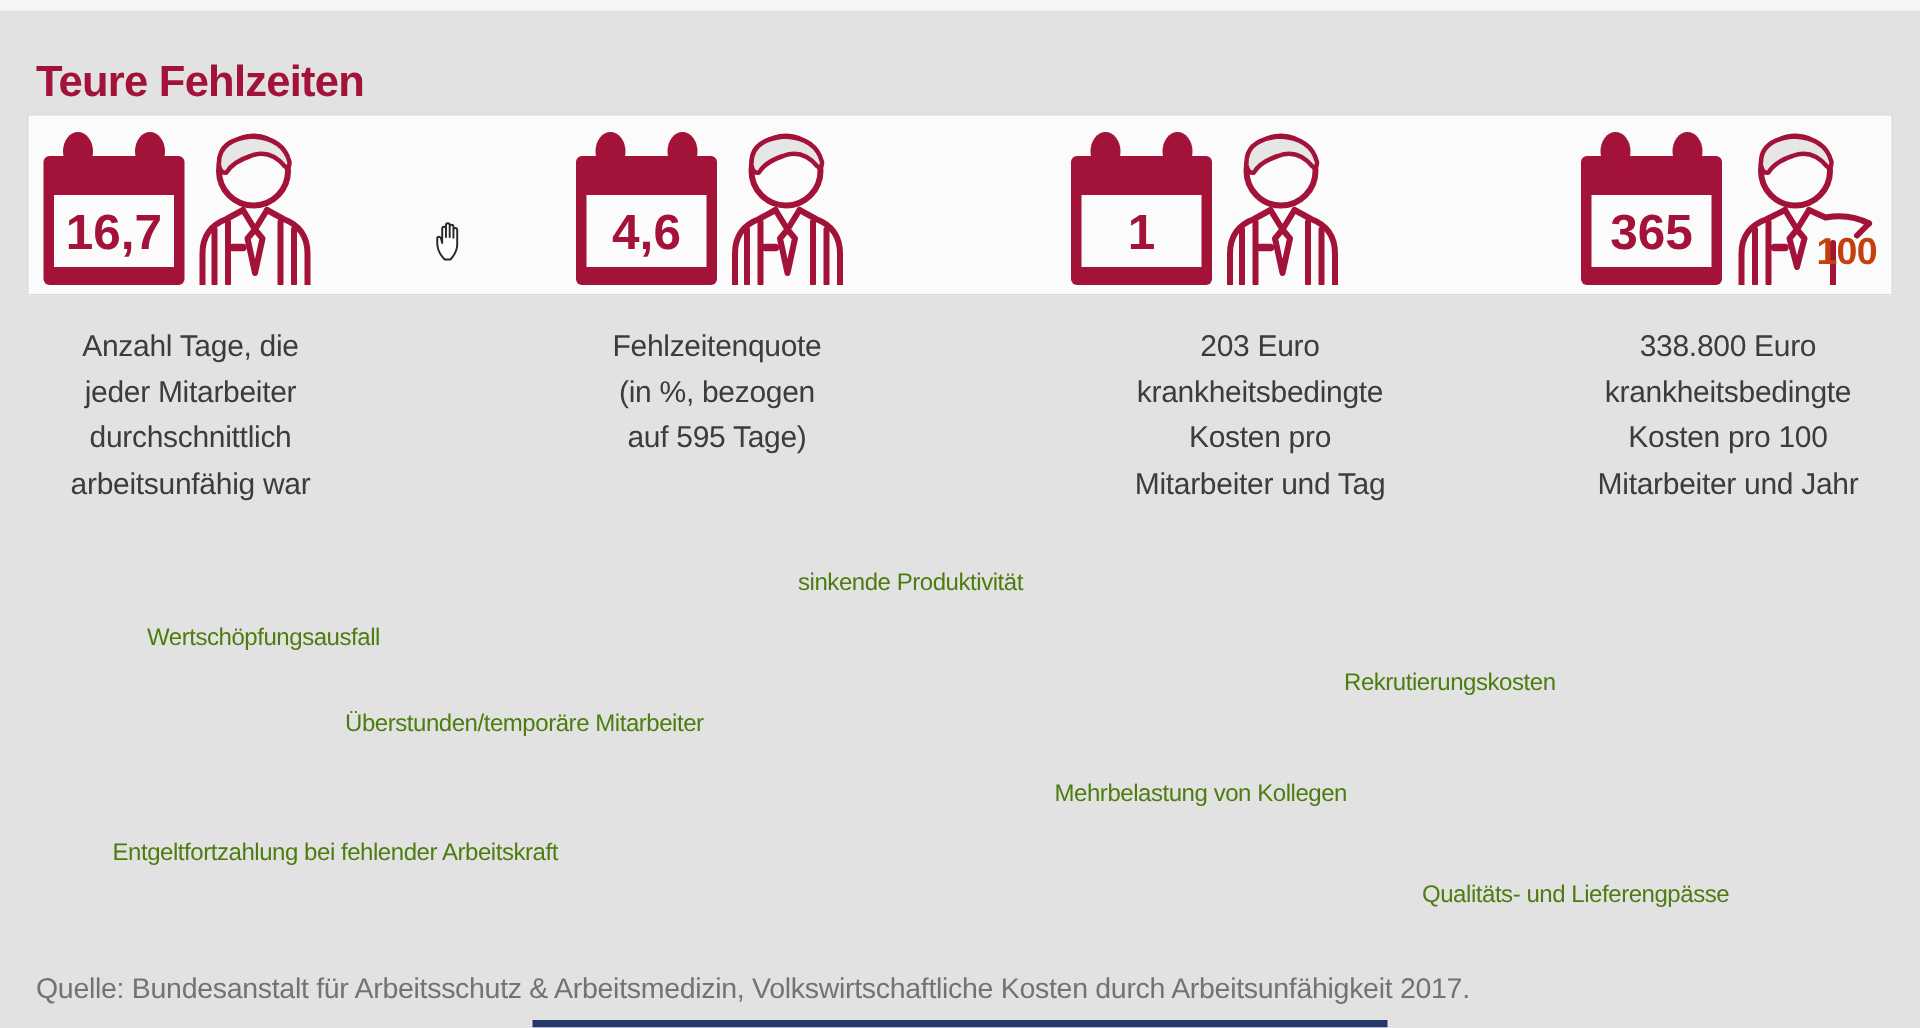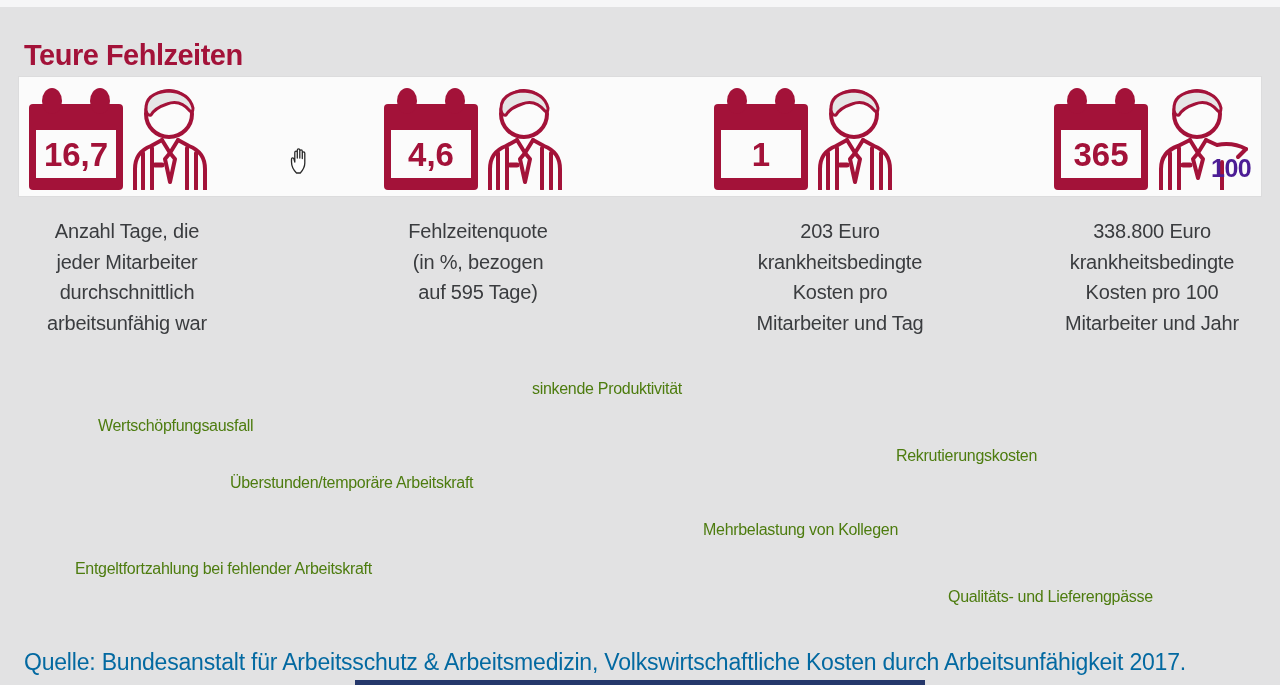--- a/index.html
+++ b/index.html
@@ -15,42 +15,42 @@
   }
   .banner{
     position:absolute;left:18px;top:76px;width:1244px;height:121px;
     background:#fbfbfb;border:1px solid #dcdcdd;box-sizing:border-box;
   }
   .stat-icons{position:absolute;top:84px;display:flex;align-items:flex-end;}
   .g1{left:28px;} .g2{left:383px;} .g3{left:713px;} .g4{left:1053px;}
   .person-svg{margin-left:6px;margin-top:2px;}
   .badge-100{
     position:absolute;left:158px;top:70px;
-    font-size:25px;font-weight:bold;color:#4c1d95;letter-spacing:-0.5px;
+    font-size:25px;font-weight:bold;color:#c2410c;letter-spacing:-0.5px;
   }
   .caption{
     position:absolute;top:216px;width:280px;text-align:center;
     font-size:20px;line-height:30.5px;color:#3a3c3f;
     white-space:pre-line;letter-spacing:-0.2px;
   }
   .c1{left:-13px;} .c2{left:338px;} .c3{left:700px;} .c4{left:1012px;}
   .tag{
     position:absolute;font-size:16px;color:#4d7c0f;
     letter-spacing:-0.3px;white-space:nowrap;
   }
   .tag0{left:532px;top:380px;}
   .tag1{left:98px;top:417px;}
   .tag2{left:868px;top:447px;margin-left:28px;}
   .tag3{left:230px;top:474px;}
   .tag4{left:703px;top:521px;}
   .tag5{left:75px;top:560px;}
   .tag6{left:948px;top:588px;}
   .source-note{
     position:absolute;left:24px;top:649px;
-    font-size:23px;color:#0369a1;letter-spacing:-0.2px;white-space:nowrap;
+    font-size:19px;color:#737373;letter-spacing:-0.2px;white-space:nowrap;
   }
   .hand-cursor{position:absolute;left:289px;top:146px;}
   .scrollbar-thumb{
     position:absolute;left:355px;top:680px;width:570px;height:5px;background:#25386b;
   }
   .cal-num{
     font-family:"Liberation Sans", sans-serif;font-weight:bold;font-size:33px;fill:#a31239;
   }
 </style>
 </head>
@@ -179,20 +179,20 @@
 Kosten pro
 Mitarbeiter und Tag</div>
 <div class="caption c4">338.800 Euro
 krankheitsbedingte
 Kosten pro 100
 Mitarbeiter und Jahr</div>
 
 <span class="tag tag0">sinkende Produktivität</span>
 <span class="tag tag1">Wertschöpfungsausfall</span>
 <span class="tag tag2">Rekrutierungskosten</span>
-<span class="tag tag3">Überstunden/temporäre Arbeitskraft</span>
+<span class="tag tag3">Überstunden/temporäre Mitarbeiter</span>
 <span class="tag tag4">Mehrbelastung von Kollegen</span>
 <span class="tag tag5">Entgeltfortzahlung bei fehlender Arbeitskraft</span>
 <span class="tag tag6">Qualitäts- und Lieferengpässe</span>
 
 <div class="source-note">Quelle: Bundesanstalt für Arbeitsschutz &amp; Arbeitsmedizin, Volkswirtschaftliche Kosten durch Arbeitsunfähigkeit 2017.</div>
 
 <div class="scrollbar-thumb"></div>
 
 </body></html>

